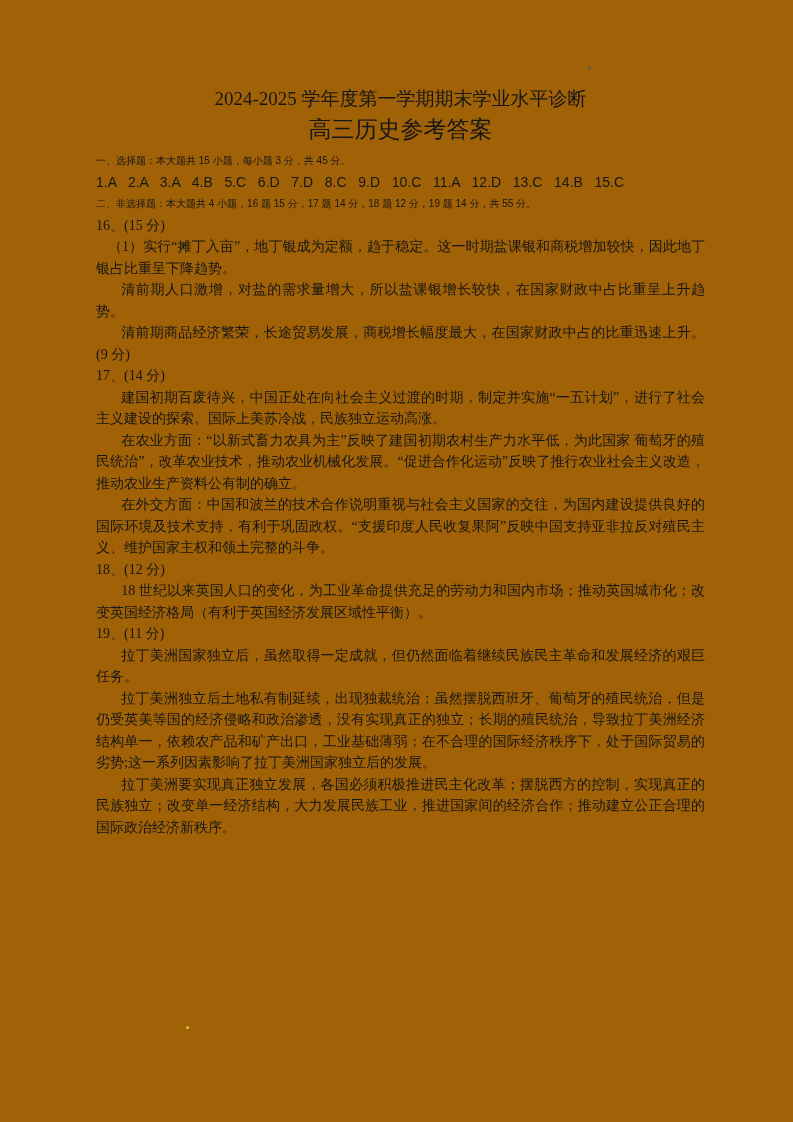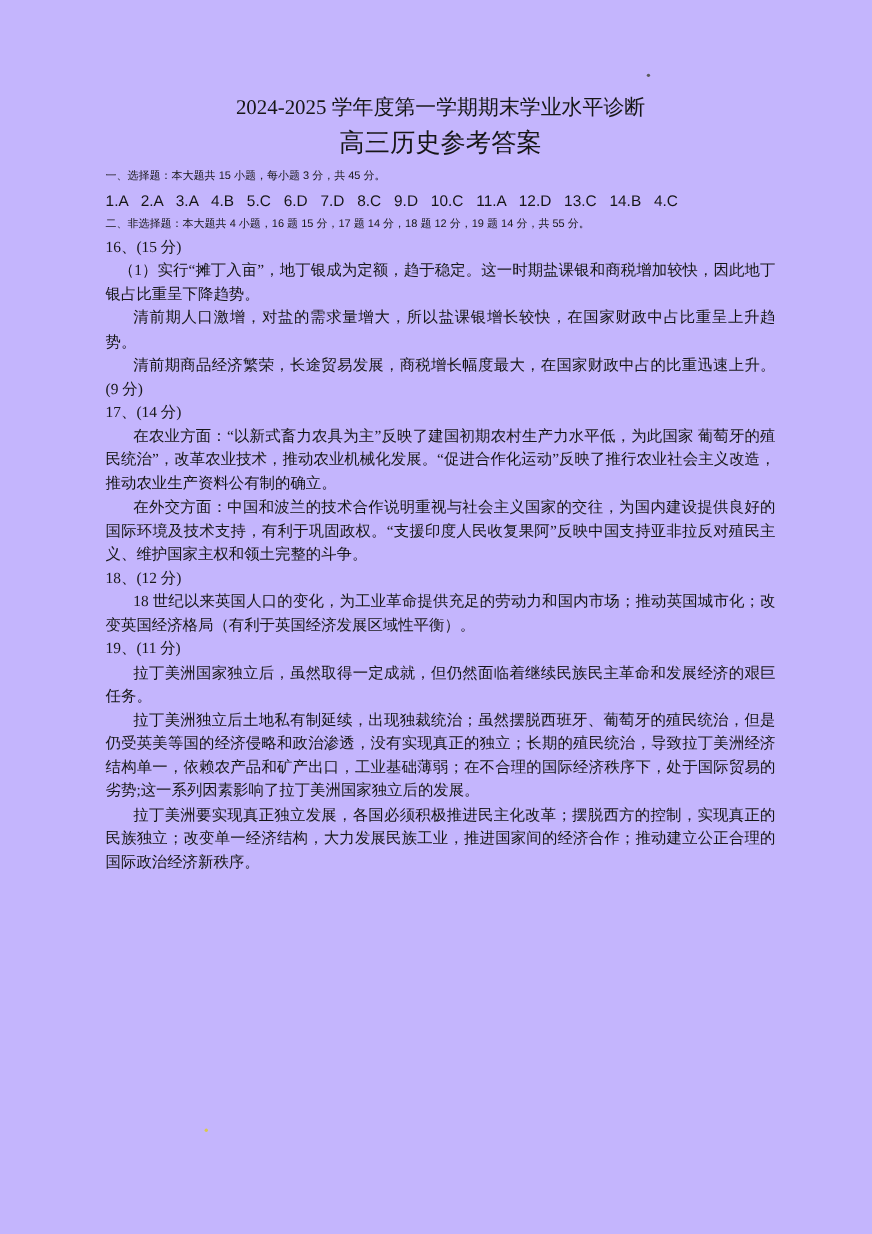--- a/index.html
+++ b/index.html
@@ -1,20 +1,20 @@
 <!DOCTYPE html>
 <html><head>
 <meta charset="utf-8">
 <style>
   html, body { margin: 0; padding: 0; background: #ffffff; }
   .page {
     position: relative;
     width: 793px;
     height: 1122px;
-    background: #c4b5fd;
+    background: #a16207;
     overflow: hidden;
     font-family: "Liberation Serif", "DejaVu Serif", serif;
     color: #161616;
   }
   .content {
     position: absolute;
     left: 96px;
     top: 86px;
     width: 609px;
   }
@@ -76,33 +76,34 @@
 
   <span class="speck speck-dark"></span>
   <span class="speck speck-yellow"></span>
 
   <div class="content">
 
     <h1 class="doc-title">2024-2025 学年度第一学期期末学业水平诊断</h1>
     <h2 class="doc-subtitle">高三历史参考答案</h2>
 
     <p class="sec-heading">一、选择题：本大题共 15 小题，每小题 3 分，共 45 分。</p>
-    <p class="answers-line">1.A   2.A   3.A   4.B   5.C   6.D   7.D   8.C   9.D   10.C   11.A   12.D   13.C   14.B   4.C</p>
+    <p class="answers-line">1.A   2.A   3.A   4.B   5.C   6.D   7.D   8.C   9.D   10.C   11.A   12.D   13.C   14.B   15.C</p>
 
     <p class="sec-heading">二、非选择题：本大题共 4 小题，16 题 15 分，17 题 14 分，18 题 12 分，19 题 14 分，共 55 分。</p>
 
     <div>
       <p class="q-label">16、(15 分)</p>
       <p class="body-p indent-sm">（1）实行“摊丁入亩”，地丁银成为定额，趋于稳定。这一时期盐课银和商税增加较快，因此地丁银占比重呈下降趋势。</p>
       <p class="body-p">清前期人口激增，对盐的需求量增大，所以盐课银增长较快，在国家财政中占比重呈上升趋势。</p>
       <p class="body-p">清前期商品经济繁荣，长途贸易发展，商税增长幅度最大，在国家财政中占的比重迅速上升。(9 分)</p>
     </div>
 
     <div>
       <p class="q-label">17、(14 分)</p>
+      <p class="body-p">建国初期百废待兴，中国正处在向社会主义过渡的时期，制定并实施“一五计划”，进行了社会主义建设的探索。国际上美苏冷战，民族独立运动高涨。</p>
       <p class="body-p">在农业方面：“以新式畜力农具为主”反映了建国初期农村生产力水平低，为此国家 葡萄牙的殖民统治”，改革农业技术，推动农业机械化发展。“促进合作化运动”反映了推行农业社会主义改造，推动农业生产资料公有制的确立。</p>
       <p class="body-p">在外交方面：中国和波兰的技术合作说明重视与社会主义国家的交往，为国内建设提供良好的国际环境及技术支持，有利于巩固政权。“支援印度人民收复果阿”反映中国支持亚非拉反对殖民主义、维护国家主权和领土完整的斗争。</p>
     </div>
 
     <div>
       <p class="q-label">18、(12 分)</p>
       <p class="body-p">18 世纪以来英国人口的变化，为工业革命提供充足的劳动力和国内市场；推动英国城市化；改变英国经济格局（有利于英国经济发展区域性平衡）。</p>
     </div>
 
     <div>

